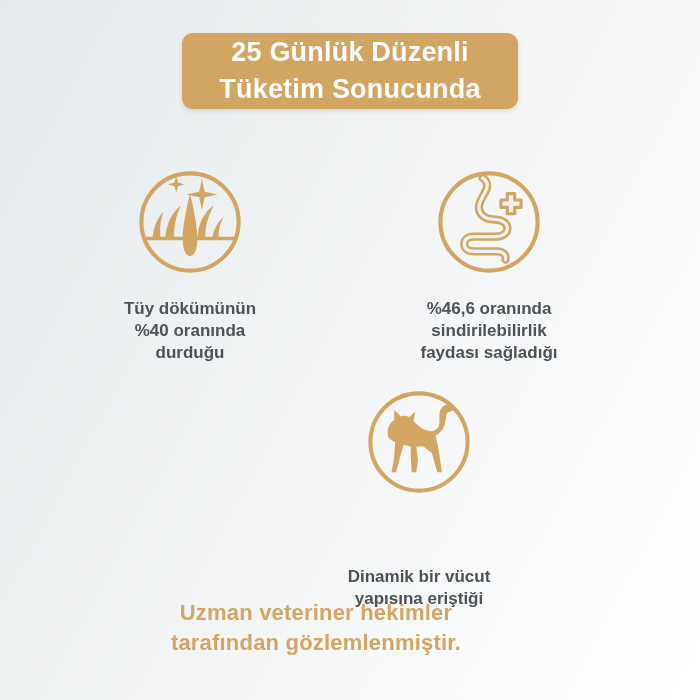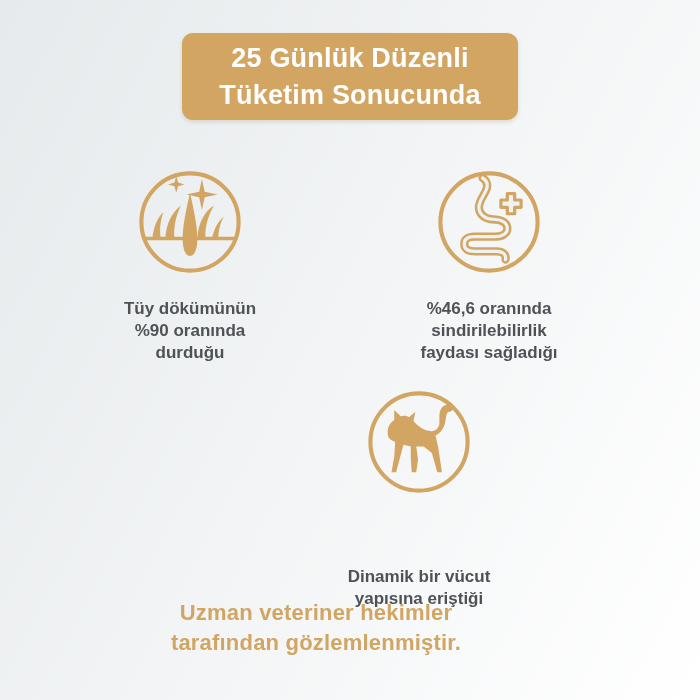--- a/index.html
+++ b/index.html
@@ -13,21 +13,21 @@
   }
   html,body{margin:0;padding:0;background:#fff;}
   .stage{
     position:relative;
     width:700px;height:700px;
     overflow:hidden;
     background:linear-gradient(118deg,var(--bg-start) 0%,var(--bg-mid) 48%,var(--bg-end) 100%);
     font-family:"Liberation Sans", sans-serif;
   }
   .header{
-    position:absolute;left:182px;top:33px;width:336px;height:87px;
+    position:absolute;left:182px;top:33px;width:336px;height:76px;
     background:var(--gold);border-radius:11px;
     box-shadow:0 2px 4px rgba(120,95,40,.18);
     display:flex;align-items:center;justify-content:center;
   }
   .header-title{
     color:var(--header-text);
     font-size:27px;font-weight:bold;line-height:37px;
     text-align:center;white-space:pre-line;letter-spacing:.2px;
   }
   .benefit{
@@ -74,21 +74,21 @@
       <path class="gs" d="M11 78 L109 78" stroke-width="4" stroke-linecap="round"></path>
       <path class="gf" d="M19 78 C20 66 24 56 31 49 C27 60 27 69 28 78 Z"></path>
       <path class="gf" d="M33 78 C34 62 40 50 50 42 C44 55 42 67 43 78 Z"></path>
       <path class="gf" d="M68 78 C69 62 75 49 86 42 C79 55 76 67 77 78 Z"></path>
       <path class="gf" d="M84 78 C86 68 90 60 97 54 C92 63 91 71 91 78 Z"></path>
       <path class="gf" d="M52 78 C52 90 55 97 60 97 C65 97 68 90 68 78 C68 64 64 46 60 28 C56 46 52 64 52 78 Z"></path>
       <path class="gf" d="M45 10 L47 17 L54 19 L47 21 L45 28 L43 21 L36 19 L43 17 Z"></path>
       <path class="gf" d="M73 13 L76 27 L90 30 L76 33 L73 47 L70 33 L56 30 L70 27 Z"></path>
     </svg>
     <div class="caption">Tüy dökümünün
-%90 oranında
+%40 oranında
 durduğu</div>
   </div>
 
 
   <div class="benefit b3">
     <svg viewBox="0 0 120 120" aria-hidden="true">
       <circle class="gs" cx="60" cy="60" r="53" stroke-width="4.5"></circle>
       <path class="gs" d="M53 12 C58 15 59 20 57 25 C54 32 49 37 49 44 C49 52 56 57 64 57 C74 57 80 61 80 67 C80 73 74 76 66 76 L44 76 C37 76 33 79 33 84 C33 89 37 92 44 92 L68 92 C75 92 79 95 78 101" stroke-width="9" stroke-linecap="round" stroke-linejoin="round"></path>
       <path class="cut" d="M53 12 C58 15 59 20 57 25 C54 32 49 37 49 44 C49 52 56 57 64 57 C74 57 80 61 80 67 C80 73 74 76 66 76 L44 76 C37 76 33 79 33 84 C33 89 37 92 44 92 L68 92 C75 92 79 95 78 101" stroke-width="3.5" stroke-linecap="round" stroke-linejoin="round"></path>
       <path class="cutf" d="M80 29 L88 29 L88 36 L95 36 L95 44 L88 44 L88 51 L80 51 L80 44 L73 44 L73 36 L80 36 Z"></path>

